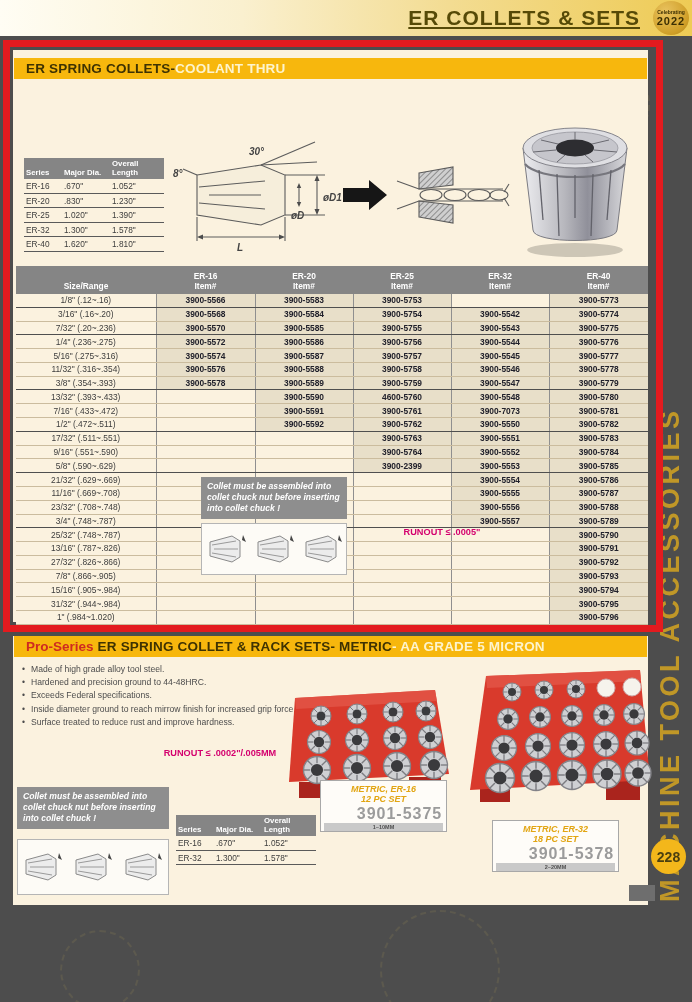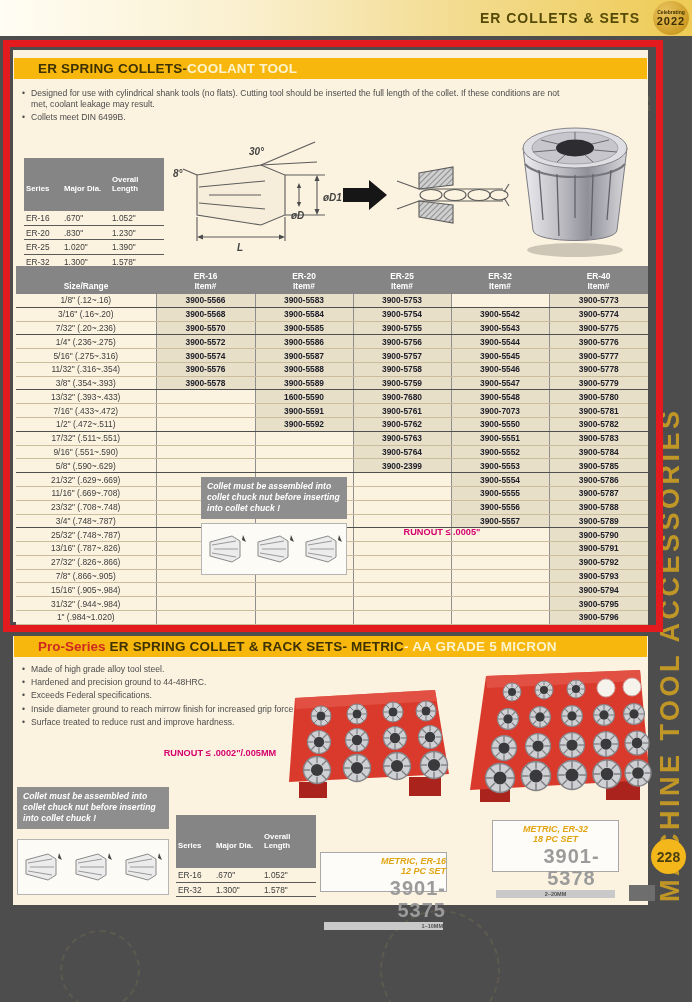--- a/index.html
+++ b/index.html
@@ -5,54 +5,54 @@
   * { margin:0; padding:0; box-sizing:border-box; }
   html,body { background:#3f3f3f; }
   body { font-family:"Liberation Sans", sans-serif; }
   .page { position:relative; width:692px; height:1002px; background:#4d4d4d; overflow:hidden; margin:0 auto; }
   .abs { position:absolute; }
 
   
   .banner { left:0; top:0; width:692px; height:36px;
     background:linear-gradient(to right,#fffdf4 0%,#faf0cf 35%,#f3dc92 65%,#eecb55 100%);
     display:flex; align-items:center; justify-content:flex-end; padding-right:52px; }
-  .banner-title { font-size:14px; font-weight:bold; letter-spacing:1px; color:#564a07; }
+  .banner-title { font-size:21px; font-weight:bold; letter-spacing:1px; color:#564a07;text-decoration:underline; }
   .badge { left:653px; top:1px; width:36px; height:34px; border-radius:50%;
     background:radial-gradient(circle at 35% 30%,#e9c25e,#cf9e27 70%,#a87c14);
     display:flex; flex-direction:column; align-items:center; justify-content:center; color:#3c2f03; }
   .badge-l1 { font-size:5px; font-weight:bold; }
   .badge-l2 { font-size:11px; font-weight:bold; letter-spacing:1px; }
 
   
   .gear { border:2px dashed rgba(222,190,90,0.10); border-radius:50%; }
 
   
   .red-frame { left:3px; top:40px; width:660px; height:592px; border:7px solid #e31b1f; z-index:30; pointer-events:none; }
 
   .panel { background:#fbf2df; }
   .panel-a { left:13px; top:50px; width:635px; height:572px; }
   .panel-b { left:13px; top:636px; width:635px; height:269px; }
 
-  .yellow-bar { height:21px; background:#f7b70d; display:flex; align-items:center; padding-left:24px; white-space:nowrap; }
+  .yellow-bar { height:21px; background:#f7b70d; display:flex; align-items:center; padding-left:12px; white-space:nowrap; }
   .bar1 { left:14px; top:58px; width:633px; }
   .bar2 { left:14px; top:636px; width:633px; z-index:31; }
   .bar-dark { font-size:13.5px; font-weight:800; color:#3e3202; letter-spacing:0.2px; }
   .bar-light { font-size:13.5px; font-weight:800; color:#fdf4cd; letter-spacing:0.2px; }
   .bar-red { font-size:13.5px; font-weight:800; color:#cf2a21; margin-right:4px; }
 
   ul.bullets { list-style:none; color:#4c4c4c; font-size:8.6px; line-height:1.3; }
   ul.bullets li { padding-left:9px; position:relative; margin-bottom:2px; }
   ul.bullets li::before { content:"•"; position:absolute; left:0; top:0; }
   .bullets1 { left:22px; top:88px; width:540px; }
   .bullets2 { left:22px; top:664px; width:288px; }
 
   table { border-collapse:collapse; table-layout:fixed; }
   .spec-table { width:140px; font-size:8.3px; }
   .spec-table th { background:#858585; color:#fff; font-weight:bold; font-size:7.8px;
-    vertical-align:bottom; padding:18px 2px; text-align:left; line-height:1.1; }
+    vertical-align:bottom; padding:2px 2px; text-align:left; line-height:1.1; }
   .spec-table td { border-bottom:1px solid #5a5a5a; padding:2px 2px 1.5px; color:#3c3c3c; }
   .spec1 { left:24px; top:158px; }
   .spec2 { left:176px; top:815px; }
 
   .item-table { left:16px; top:266px; width:632px; font-size:8.4px; }
   .item-table th { background:#858585; color:#fff; font-weight:bold; line-height:1.2;
     padding:2px 0 3px; vertical-align:bottom; text-align:center; height:28px; }
   .item-table td { background:#e8dfc9; color:#20202b; font-weight:bold; text-align:center;
     border-left:1px solid #8f8f8f; border-bottom:1px solid #cbbc9e; padding:1.4px 1px; height:13.2px; }
   .item-table td.first { background:#fbf2df; font-weight:normal; color:#3c3c3c; border-left:none; }
@@ -65,24 +65,24 @@
   .note-b { left:17px; top:787px; width:152px; }
   .illus-box { background:#fdfbf6; border:1px solid #b5b5b5; z-index:20; }
   .illus-a { left:201px; top:523px; width:146px; height:52px; }
   .illus-b { left:17px; top:839px; width:152px; height:56px; }
 
   .runout { color:#d4006e; font-weight:bold; font-size:9.2px; text-align:center; z-index:21; }
   .runout-a { left:352px; top:527px; width:180px; }
   .runout-b { left:100px; top:748px; width:240px; }
 
   .product-label { background:#fefcf8; border:1px solid #a8a8a8; text-align:center; padding-top:3px; z-index:21; }
-  .label-1 { left:320px; top:852px; width:127px; height:40px;text-align:right; }
+  .label-1 { left:320px; top:780px; width:127px; height:52px; }
   .label-2 { left:492px; top:820px; width:127px; height:52px; }
   .pl-name { color:#e2a512; font-weight:bold; font-style:italic; font-size:9px; line-height:1.15; }
-  .pl-num  { color:#9b9b9b; font-weight:bold; font-size:20px; letter-spacing:1px; line-height:1.1;padding-left:32px; }
+  .pl-num  { color:#9b9b9b; font-weight:bold; font-size:16px; letter-spacing:1px; line-height:1.1;padding-left:32px; }
   .pl-range { background:#c9c9c9; color:#4f4f4f; font-size:5.5px; font-weight:bold; height:8px;
     line-height:8px; margin:1px 3px 0; }
 
   .sidebar-text { left:649px; top:40px; width:42px; height:862px;
     writing-mode:vertical-rl; transform:rotate(180deg);
     display:flex; align-items:center; justify-content:flex-start;
     font-size:27px; font-weight:bold; letter-spacing:3.5px; color:#c79b25; opacity:0.95; }
 
   .page-tab { left:629px; top:885px; width:26px; height:16px; background:#6e6e6e; }
   .page-badge { left:651px; top:839px; width:35px; height:35px; border-radius:50%;
@@ -141,27 +141,23 @@
   </div>
 
   <div class="abs gear" style="left:560px;top:60px;width:90px;height:90px;"></div>
   <div class="abs gear" style="left:380px;top:910px;width:120px;height:120px;"></div>
   <div class="abs gear" style="left:60px;top:930px;width:80px;height:80px;"></div>
 
   <div class="abs panel panel-a"></div>
 
   <div class="abs yellow-bar bar1">
     <span class="bar-dark">ER SPRING COLLETS-</span>
-    <span class="bar-light">COOLANT TOOL</span>
-  </div>
-
-  <ul class="abs bullets bullets1">
-      <li>Designed for use with cylindrical shank tools (no flats). Cutting tool should be inserted the full length of the collet. If these conditions are not met, coolant leakage may result.</li>
-      <li>Collets meet DIN 6499B.</li>
-    </ul>
+    <span class="bar-light">COOLANT THRU</span>
+  </div>
+
 
   <table class="abs spec-table spec1">
     <colgroup>
         <col style="width:38px">
         <col style="width:48px">
         <col style="width:54px">
       </colgroup>
     <thead>
         <tr>
       <th>Series</th>
@@ -359,22 +355,22 @@
           <td class="first">3/8" (.354~.393)</td>
           <td class="">3900-5578</td>
           <td class="">3900-5589</td>
           <td class="">3900-5759</td>
           <td class="">3900-5547</td>
           <td class="">3900-5779</td>
         </tr>
         <tr>
           <td class="first">13/32" (.393~.433)</td>
           <td class=" empty"></td>
-          <td class="">1600-5590</td>
-          <td class="">3900-7680</td>
+          <td class="">3900-5590</td>
+          <td class="">4600-5760</td>
           <td class="">3900-5548</td>
           <td class="">3900-5780</td>
         </tr>
         <tr>
           <td class="first">7/16" (.433~.472)</td>
           <td class=" empty"></td>
           <td class="">3900-5591</td>
           <td class="">3900-5761</td>
           <td class="">3900-7073</td>
           <td class="">3900-5781</td>

